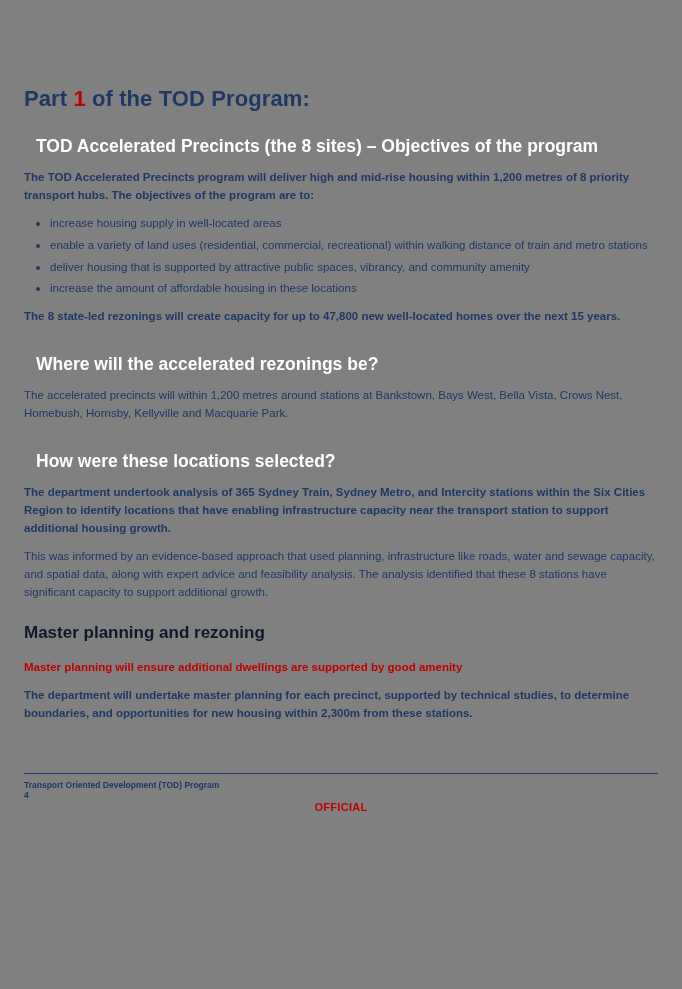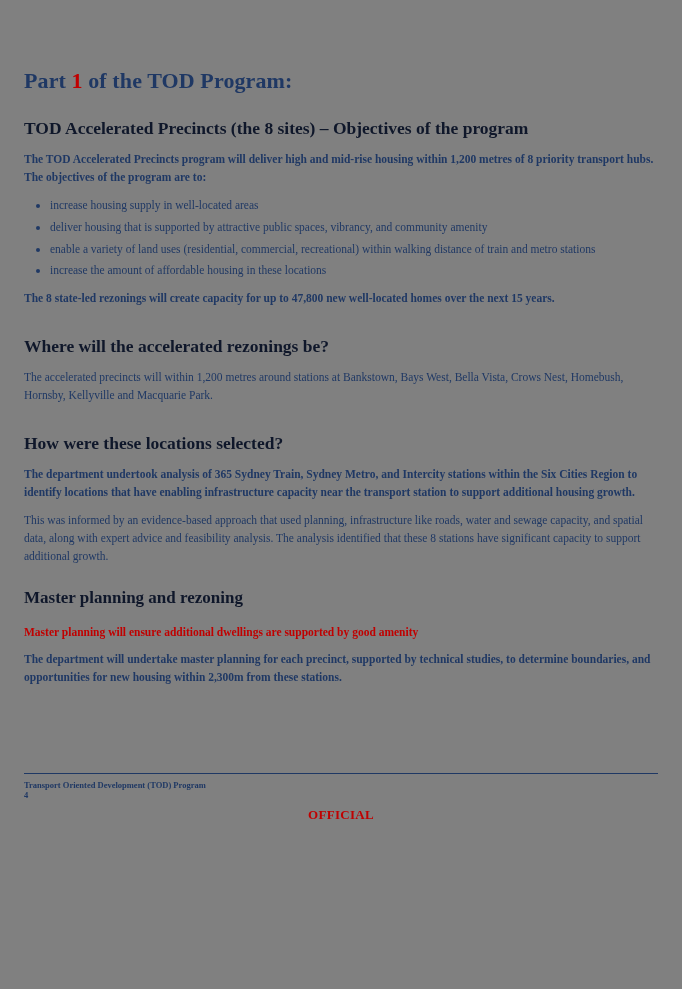--- a/index.html
+++ b/index.html
@@ -11,38 +11,37 @@
     height: 989px;
     background: #808080;
     font-family: "Liberation Sans", sans-serif;
     overflow: hidden;
   }
   .page {
     position: relative;
     width: 682px;
     height: 824px;
     box-sizing: border-box;
-    padding: 68px 24px 0 24px;
-    font-family: Liberation Serif, serif;
+    padding: 86px 24px 0 24px;
   }
   .h1 {
     font-size: 22px;
     font-weight: bold;
     color: #1f3864;
     margin: 0 0 22px 0;
     letter-spacing: 0.1px;
   }
   .h1 .num {
     color: #c00000;
   }
   .h2 {
     font-size: 17.5px;
     font-weight: bold;
-    color: #0f172a;
-    margin: 0 0 10px 0;
+    color: #ffffff;
+    margin: 0 0 10px 12px;
     line-height: 1.45;
   }
   .h2.sub {
     margin-top: 26px;
   }
   .h2.tight {
     margin-bottom: 8px;
   }
   .h3 {
     font-size: 17px;
@@ -111,45 +110,45 @@
   }
   .footer .pageno {
     font-size: 8.5px;
     color: #1f3864;
     font-weight: bold;
   }
   .classification {
     position: absolute;
     left: 0;
     right: 0;
-    bottom: 1px;
+    bottom: 11px;
     text-align: center;
-    font-size: 13px;
+    font-size: 11px;
     color: #c00000;
     font-weight: bold;
     letter-spacing: 0.3px;
   }
 </style>
 </head>
 <body>
 
 <div class="page">
 
   <h1 class="h1">
     <span>Part </span><span class="num">1</span><span> of the TOD Program:</span>
   </h1>
 
   <h2 class="h2">TOD Accelerated Precincts (the 8 sites) – Objectives of the program</h2>
 
   <p class="body">The TOD Accelerated Precincts program will deliver high and mid-rise housing within 1,200 metres of 8 priority transport hubs. The objectives of the program are to:</p>
 
   <ul class="bullets">
     <li>increase housing supply in well-located areas</li>
+    <li>enable a variety of land uses (residential, commercial, recreational) within walking distance of train and metro stations</li>
     <li>deliver housing that is supported by attractive public spaces, vibrancy, and community amenity</li>
-    <li>enable a variety of land uses (residential, commercial, recreational) within walking distance of train and metro stations</li>
     <li>increase the amount of affordable housing in these locations</li>
   </ul>
 
   <p class="body">The 8 state-led rezonings will create capacity for up to 47,800 new well-located homes over the next 15 years.</p>
 
   <h2 class="h2 sub">Where will the accelerated rezonings be?</h2>
   <p class="body normal">The accelerated precincts will within 1,200 metres around stations at Bankstown, Bays West, Bella Vista, Crows Nest, Homebush, Hornsby, Kellyville and Macquarie Park.</p>
 
   <h2 class="h2 sub">How were these locations selected?</h2>
   <p class="body">The department undertook analysis of 365 Sydney Train, Sydney Metro, and Intercity stations within the Six Cities Region to identify locations that have enabling infrastructure capacity near the transport station to support additional housing growth.</p>

